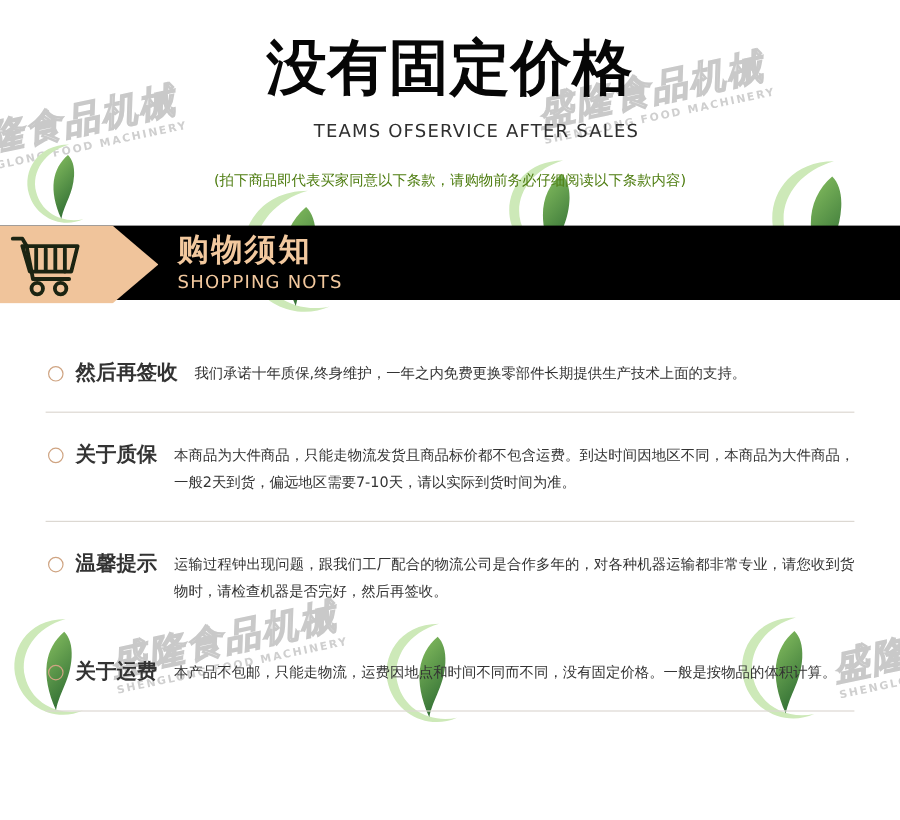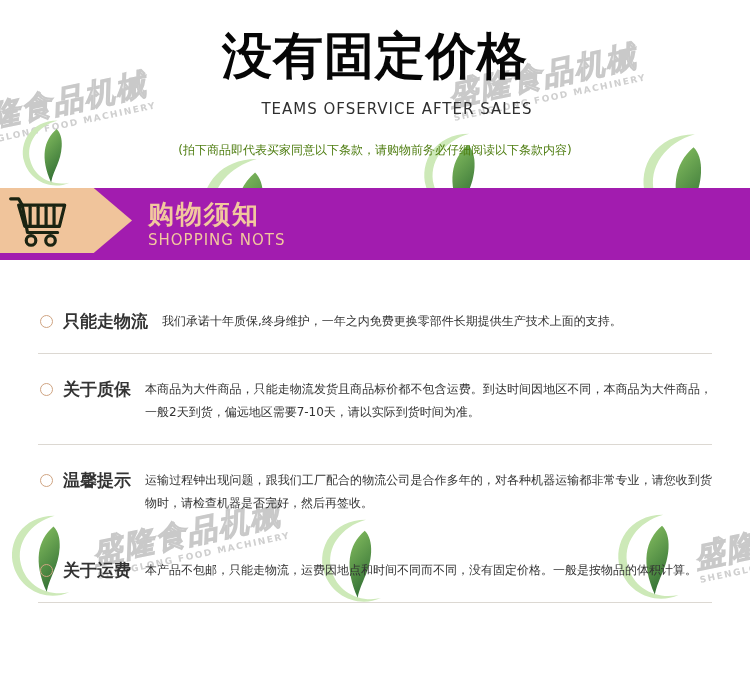--- a/index.html
+++ b/index.html
@@ -14,21 +14,21 @@
     font-size:30px;font-weight:700;font-style:italic;letter-spacing:2px;white-space:nowrap;
     color:#e7e7e7;-webkit-text-stroke:1px #c9c9c9;line-height:1.1;
   }
   .wm-text-en{font-size:9px;letter-spacing:1.6px;color:#cfcfcf;white-space:nowrap;margin-top:2px;font-weight:700;}
   
   .hero{position:relative;z-index:2;text-align:center;padding-top:26px;}
   .hero h1{margin:0;font-size:50px;line-height:60px;font-weight:900;color:#060606;letter-spacing:1px;}
   .hero .sub{margin-top:14px;font-size:15px;line-height:18px;color:#2f2f2f;letter-spacing:1px;font-weight:500;margin-left:44px;}
   .hero .note{margin-top:20px;font-size:12px;line-height:24px;color:#4d7c0f;}
   
-  .banner{position:relative;z-index:2;margin-top:26px;height:72px;background:#a21caf;display:flex;align-items:center;}
+  .banner{position:relative;z-index:2;margin-top:26px;height:62px;background:#000000;display:flex;align-items:center;}
   .banner-arrow{
     position:absolute;left:0;top:0;height:65px;width:132px;background:#f0c49b;
     clip-path:polygon(0 0,71% 0,100% 50%,71% 100%,0 100%);
     display:flex;align-items:center;
   }
   .banner-arrow svg{margin-left:8px;}
   .banner-textblock{margin-left:148px;color:#f2c89e;}
   .banner-title{font-size:26px;font-weight:700;letter-spacing:2px;line-height:30px;}
   .banner-sub{font-size:15px;letter-spacing:1px;line-height:18px;margin-top:2px;}
   
@@ -139,21 +139,21 @@
     </div>
     <div class="banner-textblock">
       <div class="banner-title">购物须知</div>
       <div class="banner-sub">SHOPPING NOTS</div>
     </div>
   </div>
 
   <main class="sections">
     <section class="section first divided">
       <span class="bullet"></span>
-      <h3>只能走物流</h3>
+      <h3>然后再签收</h3>
       <p>我们承诺十年质保,终身维护，一年之内免费更换零部件长期提供生产技术上面的支持。</p>
     </section>
     <section class="section divided">
       <span class="bullet"></span>
       <h3>关于质保</h3>
       <p>本商品为大件商品，只能走物流发货且商品标价都不包含运费。到达时间因地区不同，本商品为大件商品，一般2天到货，偏远地区需要7-10天，请以实际到货时间为准。</p>
     </section>
     <section class="section">
       <span class="bullet"></span>
       <h3>温馨提示</h3>

